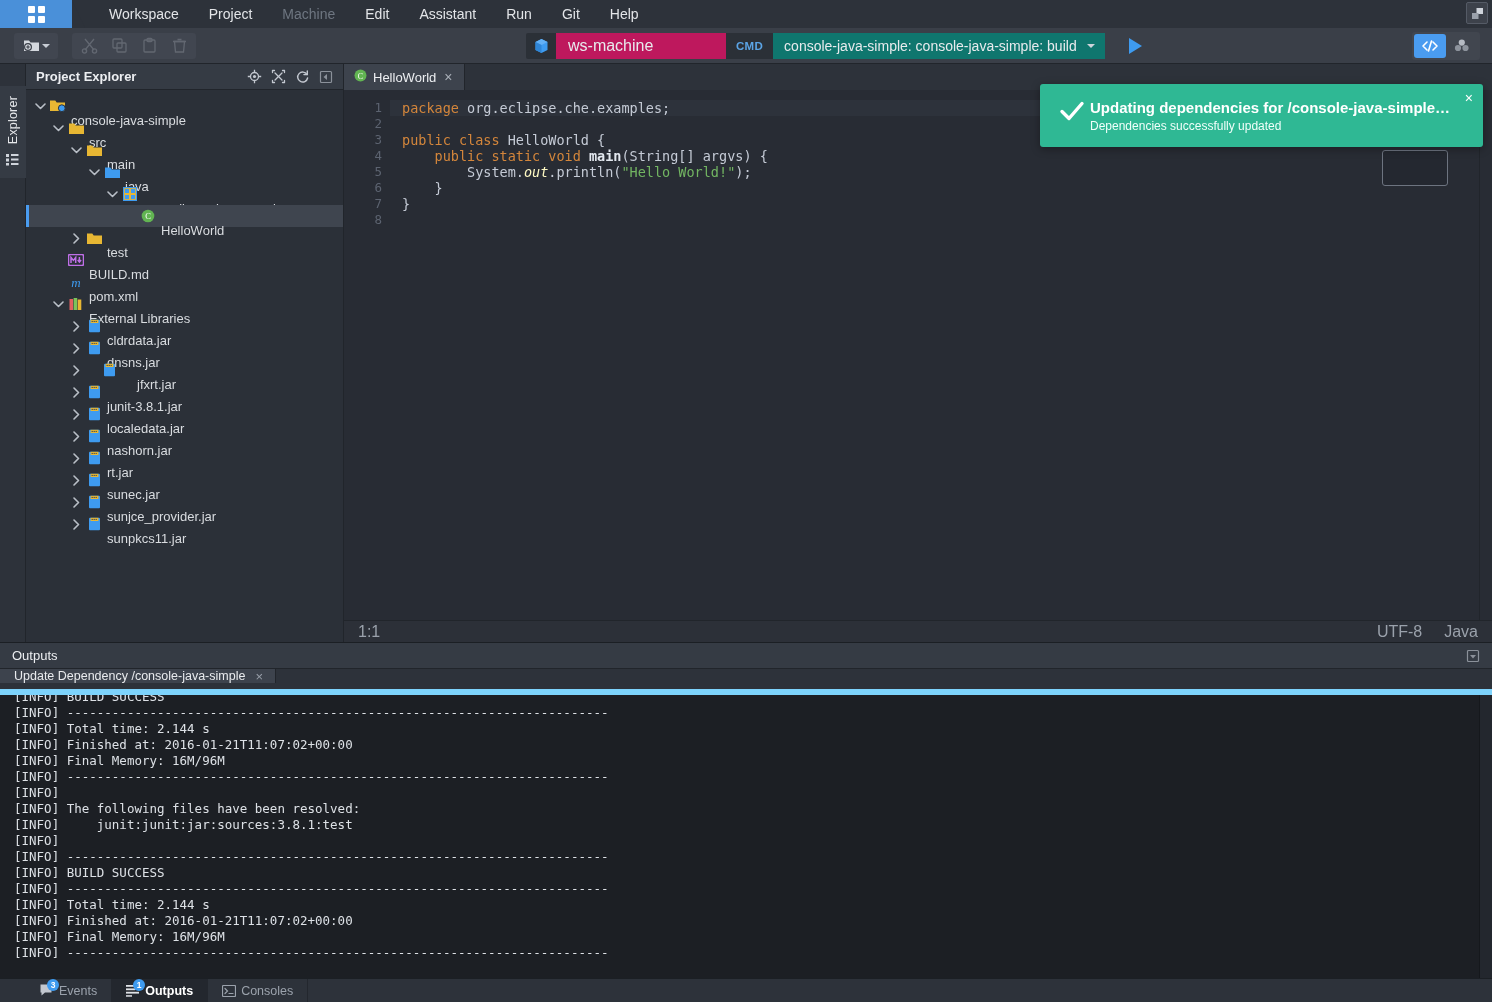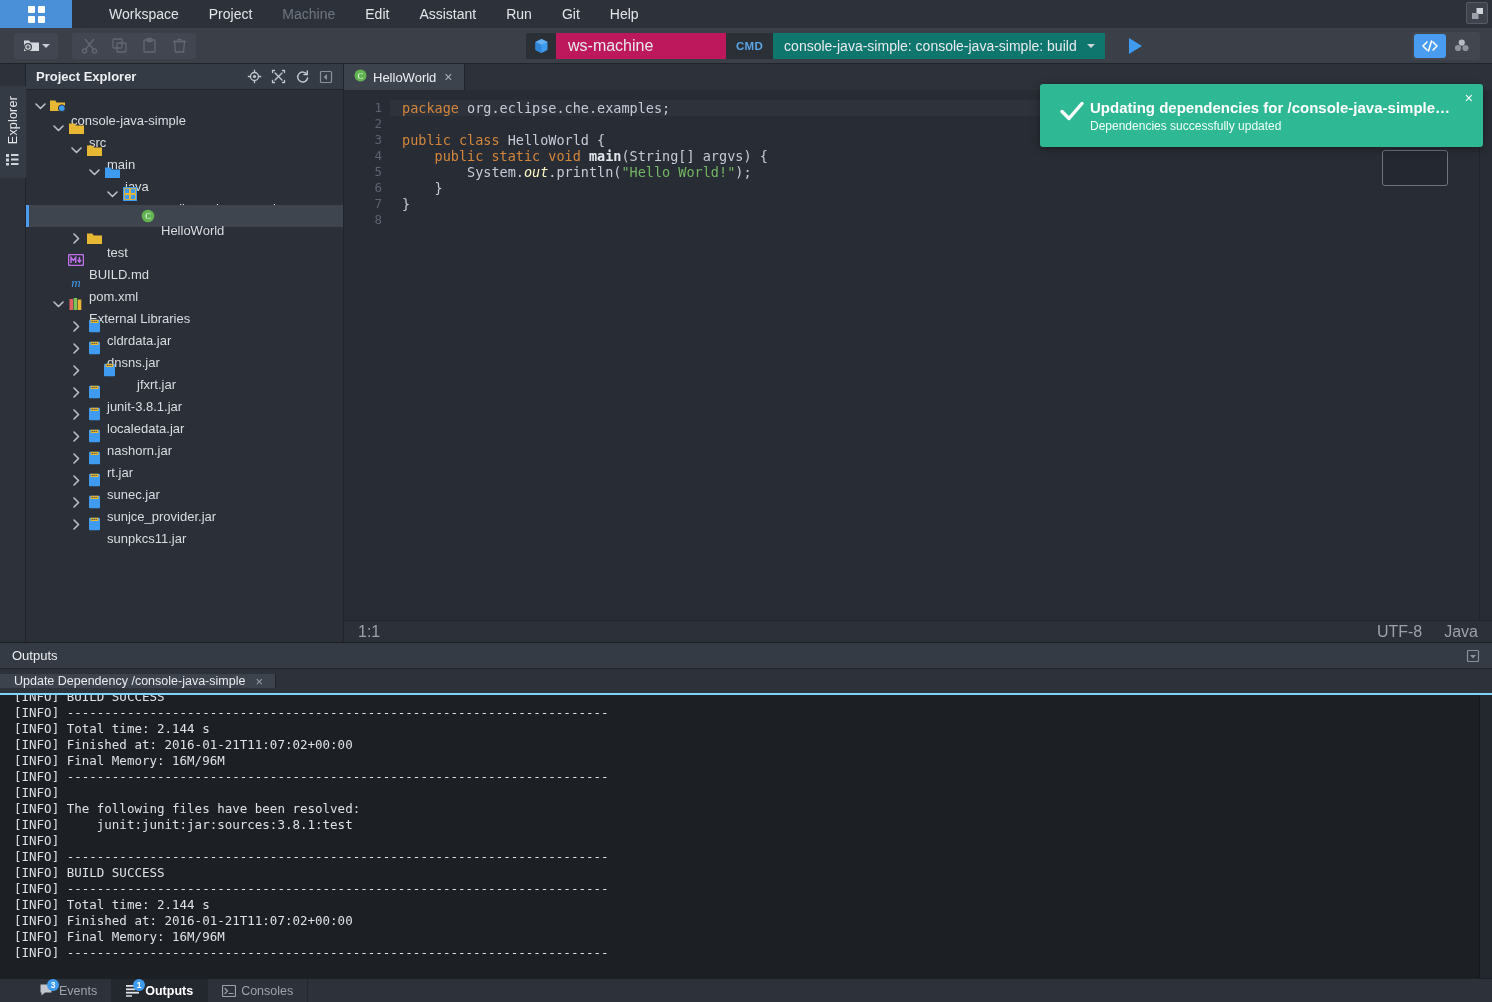--- a/index.html
+++ b/index.html
@@ -153,22 +153,22 @@
   .estatus .seg { padding-left: 22px; }
 
   
   .outputs { flex: 0 0 336px; display: flex; flex-direction: column; background: #2b3038; border-top: 1px solid #1b1f24; }
   .out-head {
     height: 26px; flex: 0 0 26px; background: #353b44; display: flex; align-items: center;
     padding: 0 8px 0 12px; border-bottom: 1px solid #21252b;
   }
   .out-title { color: #eceef1; font-size: 13px; flex: 1; }
   .out-tabs {
-    height: 26px; flex: 0 0 26px; background: #2d323a; display: flex; align-items: center;
-    border-bottom: 2px solid #7dd3fc;
+    height: 26px; flex: 0 0 26px; background: #2d323a; display: flex; align-items: flex-start;
+    border-bottom: 6px solid #7dd3fc;
   }
   .out-tab {
     display: flex; align-items: center; gap: 8px; padding: 0 10px 0 14px;
     background: #3d434d; color: #e9ebee; font-size: 12.5px; cursor: pointer;
     border-right: 1px solid #21252b;
   }
   .out-tab .etab-close { color: #99a0aa; font-size: 13px; }
   .console {
     flex: 1; background: #1c1f24; overflow: hidden; position: relative;
     padding: 0 0 0 14px; font-family: "DejaVu Sans Mono", monospace;

